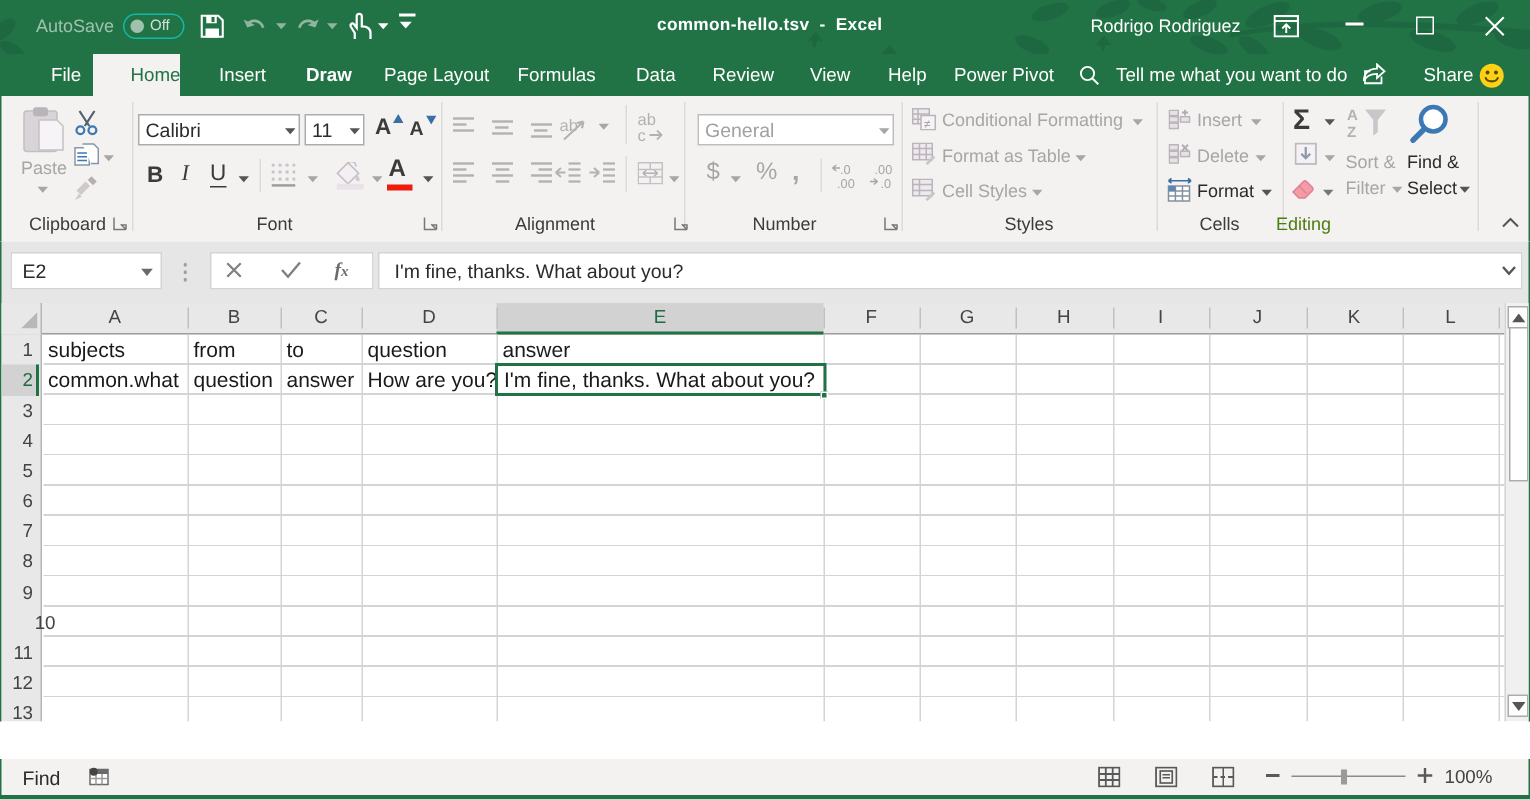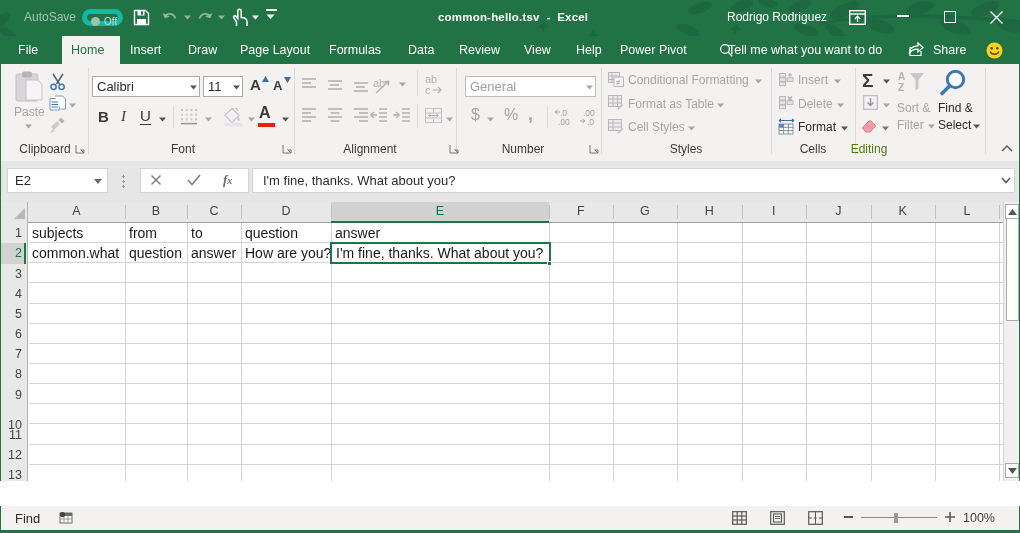--- a/index.html
+++ b/index.html
@@ -8,21 +8,21 @@
 .abs { position:absolute; }
 
 #titlebar { position:absolute; left:0; top:0; width:1020px; height:36px; background:#217346; overflow:hidden; transform:translateZ(0); }
 #menubar { position:absolute; left:0; top:36px; width:1020px; height:28px; background:#217346; transform:translateZ(0); }
 #ribbon { position:absolute; left:0; top:64px; width:1020px; height:97px; background:#f3f2f1; border-left:1px solid #217346; border-right:1px solid #217346; }
 #fbar { position:absolute; left:0; top:161px; width:1020px; height:41px; background:#e6e6e6; border-left:1px solid #217346; border-right:1px solid #217346; }
 #grid { position:absolute; left:0; top:202px; width:1020px; height:279px; background:#fff; border-left:1px solid #217346; border-right:1px solid #217346; overflow:hidden; }
 #tabbar { position:absolute; left:0; top:481px; width:1020px; height:25px; background:#e6e6e6; border-left:1px solid #217346; border-right:1px solid #217346; border-top:1px solid #bdbdbd;}
 #statusbar { position:absolute; left:0; top:506px; width:1020px; height:24px; background:#f3f2f1; border-left:1px solid #217346; border-right:1px solid #217346; }
 #bottomstrip { position:absolute; left:0; top:530px; width:1020px; height:3px; background:#217346; }
-.mtab { top:7px; font-size:12.5px; color:#fff; }
+.mtab { top:7px; font-size:12.5px; color:#fff;margin-left:16px; }
 .gsep { position:absolute; top:4px; width:1px; height:86px; background:#dcdadb; }
 .glabel { position:absolute; top:78px; font-size:12px; color:#444; width:120px; text-align:center; margin-left:-60px; }
 .launcher { position:absolute; top:80px; width:10px; height:10px; }
 .gtxt { position:absolute; font-size:12px; color:#a6a6a6; }
 .btxt { position:absolute; font-size:12px; color:#2b2b2b; }
 .colh { position:absolute; top:2px; text-align:center; font-size:12.5px; color:#444; }
 .hsep { position:absolute; top:3px; width:1px; height:14px; background:#c0c0c0; }
 .vline { position:absolute; top:21.3px; width:1px; height:258px; background:#d4d4d4; }
 .rown { position:absolute; left:0; width:21px; text-align:right; font-size:12.5px; color:#444; height:20.15px; line-height:20.15px; }
 .cell { position:absolute; font-size:14px; color:#1a1a1a; white-space:nowrap; height:14px; line-height:20.15px; }
@@ -48,21 +48,21 @@
         <ellipse cx="688" cy="30" rx="12" ry="5" transform="rotate(22 688 30)"></ellipse>
         <ellipse cx="800" cy="6" rx="12" ry="5" transform="rotate(-24 800 6)"></ellipse>
         <ellipse cx="806" cy="30" rx="13" ry="5" transform="rotate(20 806 30)"></ellipse>
         <path d="M588 36 l5 -6 l5 6 Z"></path>
         <path d="M730 30 l6 -6 l5 6 l-4 0 l-2 5 l-2 -5 Z"></path>
         <ellipse cx="2" cy="20" rx="10" ry="5" transform="rotate(-40 2 20)"></ellipse>
         <ellipse cx="8" cy="33" rx="9" ry="4" transform="rotate(30 8 33)"></ellipse>
       </g>
     </svg>
     <div class="abs" style="left:24px;top:10px;font-size:12px;color:#9fc1ae;">AutoSave</div>
-    <div class="abs" style="left:82px;top:9px;width:41px;height:17px;border:5px solid #14b8a6;border-radius:9px;text-align:right;">
+    <div class="abs" style="left:82px;top:9px;width:41px;height:17px;border:1px solid #14b8a6;border-radius:9px;text-align:right;">
       <div class="abs" style="left:4px;top:3px;width:9px;height:9px;border-radius:50%;background:#9fc1ae;"></div>
       <div class="abs" style="left:17px;top:2px;font-size:10px;color:#cfe0d6;">Off</div>
     </div>
     <svg class="abs" style="left:133px;top:9px" width="17" height="17" viewBox="0 0 17 17">
       <path d="M1.5 1.5 h11 l3 3 v11 h-14 Z" fill="none" stroke="#fff" stroke-width="1.4"></path>
       <rect x="4.5" y="1.5" width="7" height="5" fill="#fff"></rect>
       <rect x="8" y="2.3" width="2" height="3.4" fill="#217346"></rect>
       <rect x="4" y="10" width="9" height="6" fill="#fff"></rect>
     </svg>
     <svg class="abs" style="left:162px;top:10px" width="17" height="15" viewBox="0 0 17 15">
@@ -100,21 +100,21 @@
     <div class="abs" style="left:944px;top:11px;width:12px;height:12px;border:1.4px solid #fff;"></div>
     <svg class="abs" style="left:989px;top:10px" width="15" height="15" viewBox="0 0 15 15">
       <path d="M1.5 1.5 L13.5 13.5 M13.5 1.5 L1.5 13.5" stroke="#fff" stroke-width="1.4"></path>
     </svg>
   </div>
   <div id="menubar">
     <div class="abs" style="left:62px;top:0;width:58px;height:28px;background:#f3f2f1;"></div>
     <div class="abs mtab" style="left:18px;">File</div>
     <div class="abs mtab" style="left:71px;color:#217346;">Home</div>
     <div class="abs mtab" style="left:130px;">Insert</div>
-    <div class="abs mtab" style="left:188px;">Draw</div>
+    <div class="abs mtab" style="left:188px;font-weight:bold;">Draw</div>
     <div class="abs mtab" style="left:240px;">Page Layout</div>
     <div class="abs mtab" style="left:329px;">Formulas</div>
     <div class="abs mtab" style="left:408px;">Data</div>
     <div class="abs mtab" style="left:459px;">Review</div>
     <div class="abs mtab" style="left:524px;">View</div>
     <div class="abs mtab" style="left:576px;">Help</div>
     <div class="abs mtab" style="left:620px;">Power Pivot</div>
     <svg class="abs" style="left:719px;top:7px" width="15" height="15" viewBox="0 0 15 15">
       <circle cx="6" cy="6" r="4.4" fill="none" stroke="#fff" stroke-width="1.3"></circle>
       <line x1="9.3" y1="9.3" x2="13.2" y2="13.2" stroke="#fff" stroke-width="1.3"></line>
@@ -539,21 +539,21 @@
 
     <div class="rown" style="top:21.30px;">1</div>
     <div class="rown" style="top:41.45px;color:#1e6b41;">2</div>
     <div class="rown" style="top:61.60px;">3</div>
     <div class="rown" style="top:81.75px;">4</div>
     <div class="rown" style="top:101.90px;">5</div>
     <div class="rown" style="top:122.05px;">6</div>
     <div class="rown" style="top:142.20px;">7</div>
     <div class="rown" style="top:162.35px;">8</div>
     <div class="rown" style="top:182.50px;">9</div>
-    <div class="rown" style="top:213px;">10</div>
+    <div class="rown" style="top:203px;margin-left:15px;">10</div>
     <div class="rown" style="top:222.80px;">11</div>
     <div class="rown" style="top:242.95px;">12</div>
     <div class="rown" style="top:263.10px;">13</div>
 
     <div class="cell" style="left:31px;top:21.3px;">subjects</div>
     <div class="cell" style="left:128px;top:21.3px;">from</div>
     <div class="cell" style="left:190px;top:21.3px;">to</div>
     <div class="cell" style="left:244px;top:21.3px;">question</div>
     <div class="cell" style="left:334px;top:21.3px;">answer</div>
     <div class="cell" style="left:31px;top:41.45px;">common.what</div>

